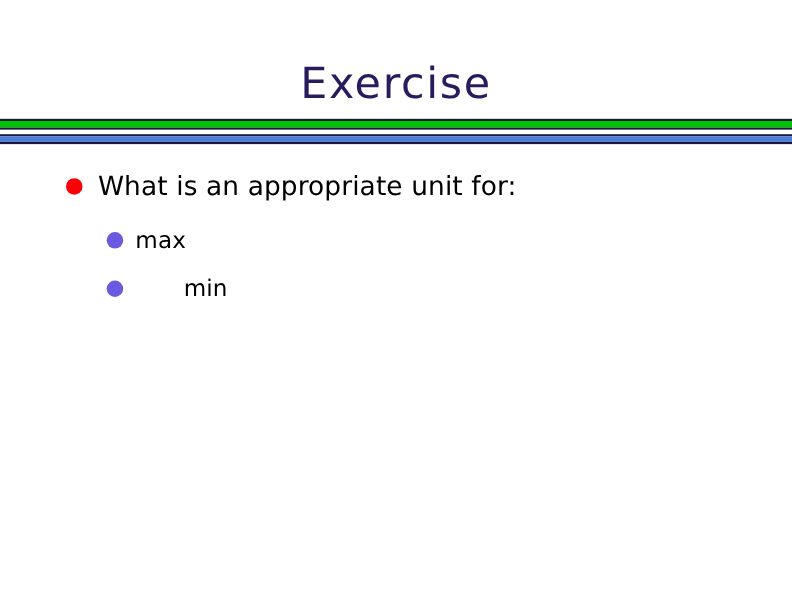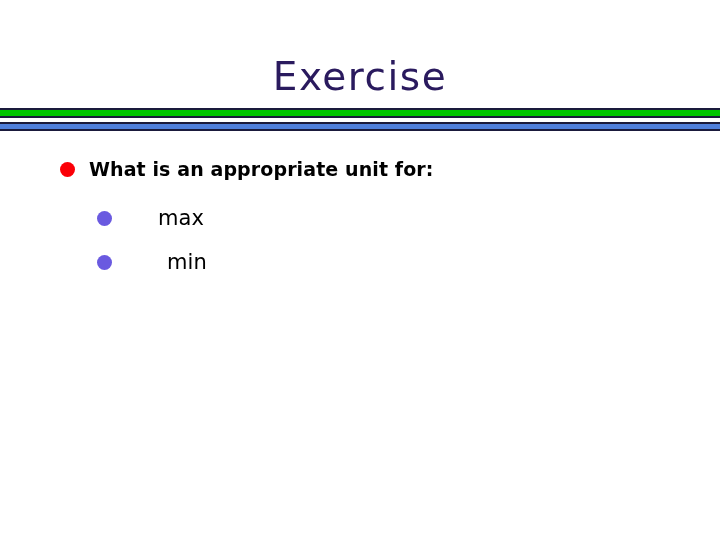--- a/index.html
+++ b/index.html
@@ -109,24 +109,23 @@
     margin-top: 9px;
     margin-right: 11px;
   }
 
   .bullet-text {
     font-family: "DejaVu Sans", sans-serif;
     color: #000000;
     white-space: nowrap;
   }
   .text-l1 {
-    font-size: 19px;
+    font-size: 24px;
     line-height: 38px;
     letter-spacing: 0.1px;
-    font-weight: bold;
   }
   .text-l2 {
     font-size: 21px;
     line-height: 32px;
     letter-spacing: 0.1px;
   }
 </style>
 </head>
 <body>
 
@@ -146,21 +145,21 @@
 
   <div class="body-area">
 
     <div class="bullet-row bullet-level-1">
       <span class="marker marker-l1" style="background: rgb(251, 0, 7);"></span>
       <span class="bullet-text text-l1" style="color: rgb(0, 0, 0);">What is an appropriate unit for:</span>
     </div>
 
     <div class="bullet-row bullet-level-2">
       <span class="marker marker-l2" style="background: rgb(106, 90, 224);"></span>
-      <span class="bullet-text text-l2" style="color: rgb(0, 0, 0); margin-left: 35px;">max</span>
+      <span class="bullet-text text-l2" style="color: rgb(0, 0, 0);">max</span>
     </div>
 
     <div class="bullet-row bullet-level-2">
       <span class="marker marker-l2" style="background: rgb(106, 90, 224);"></span>
       <span class="bullet-text text-l2" style="color: rgb(0, 0, 0); margin-left: 44px;">min</span>
     </div>
 
   </div>
 
 </div>

